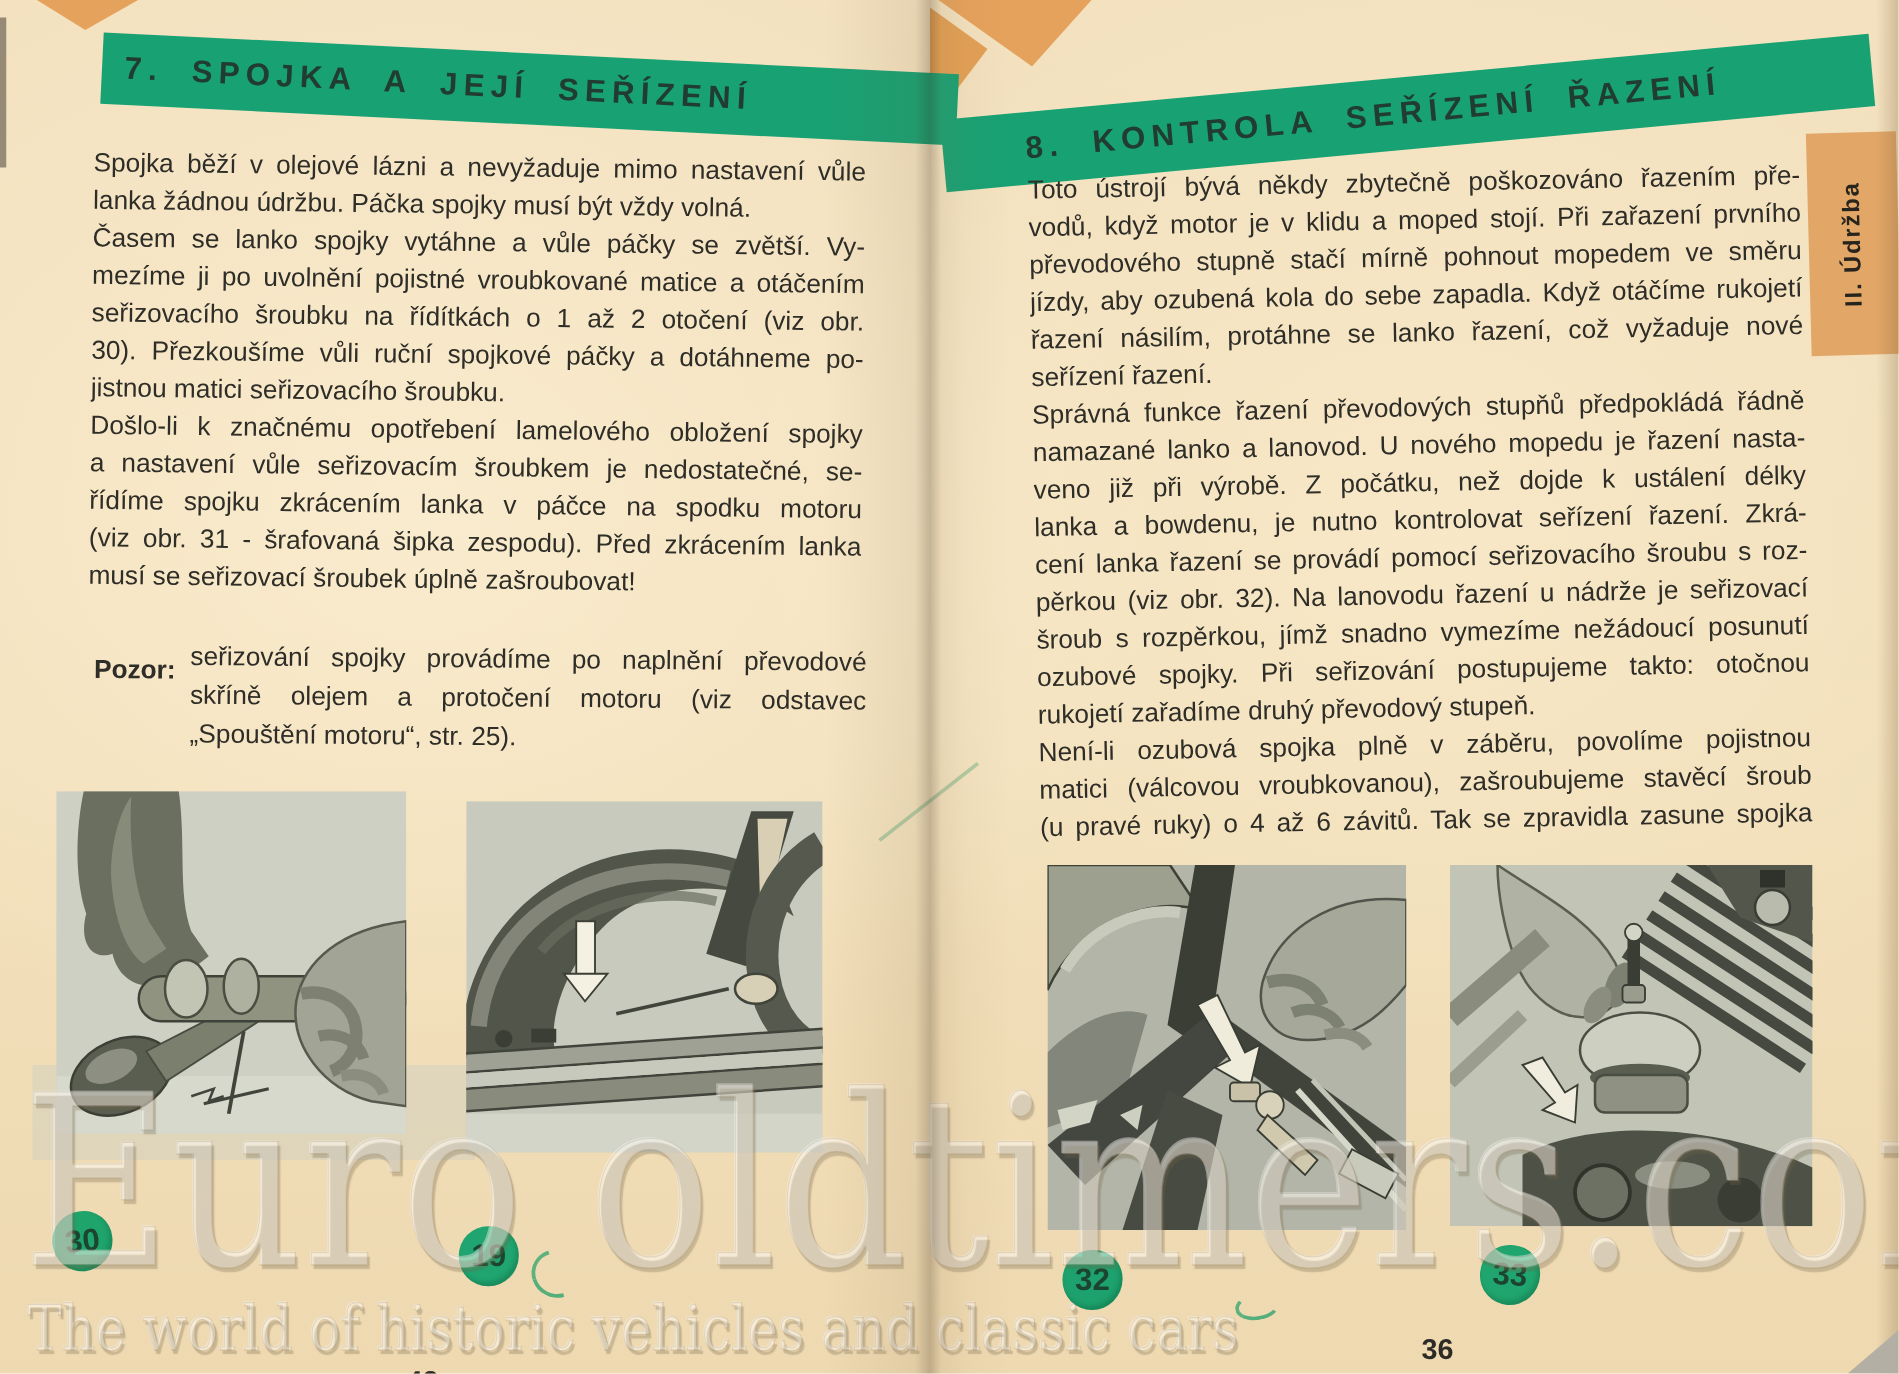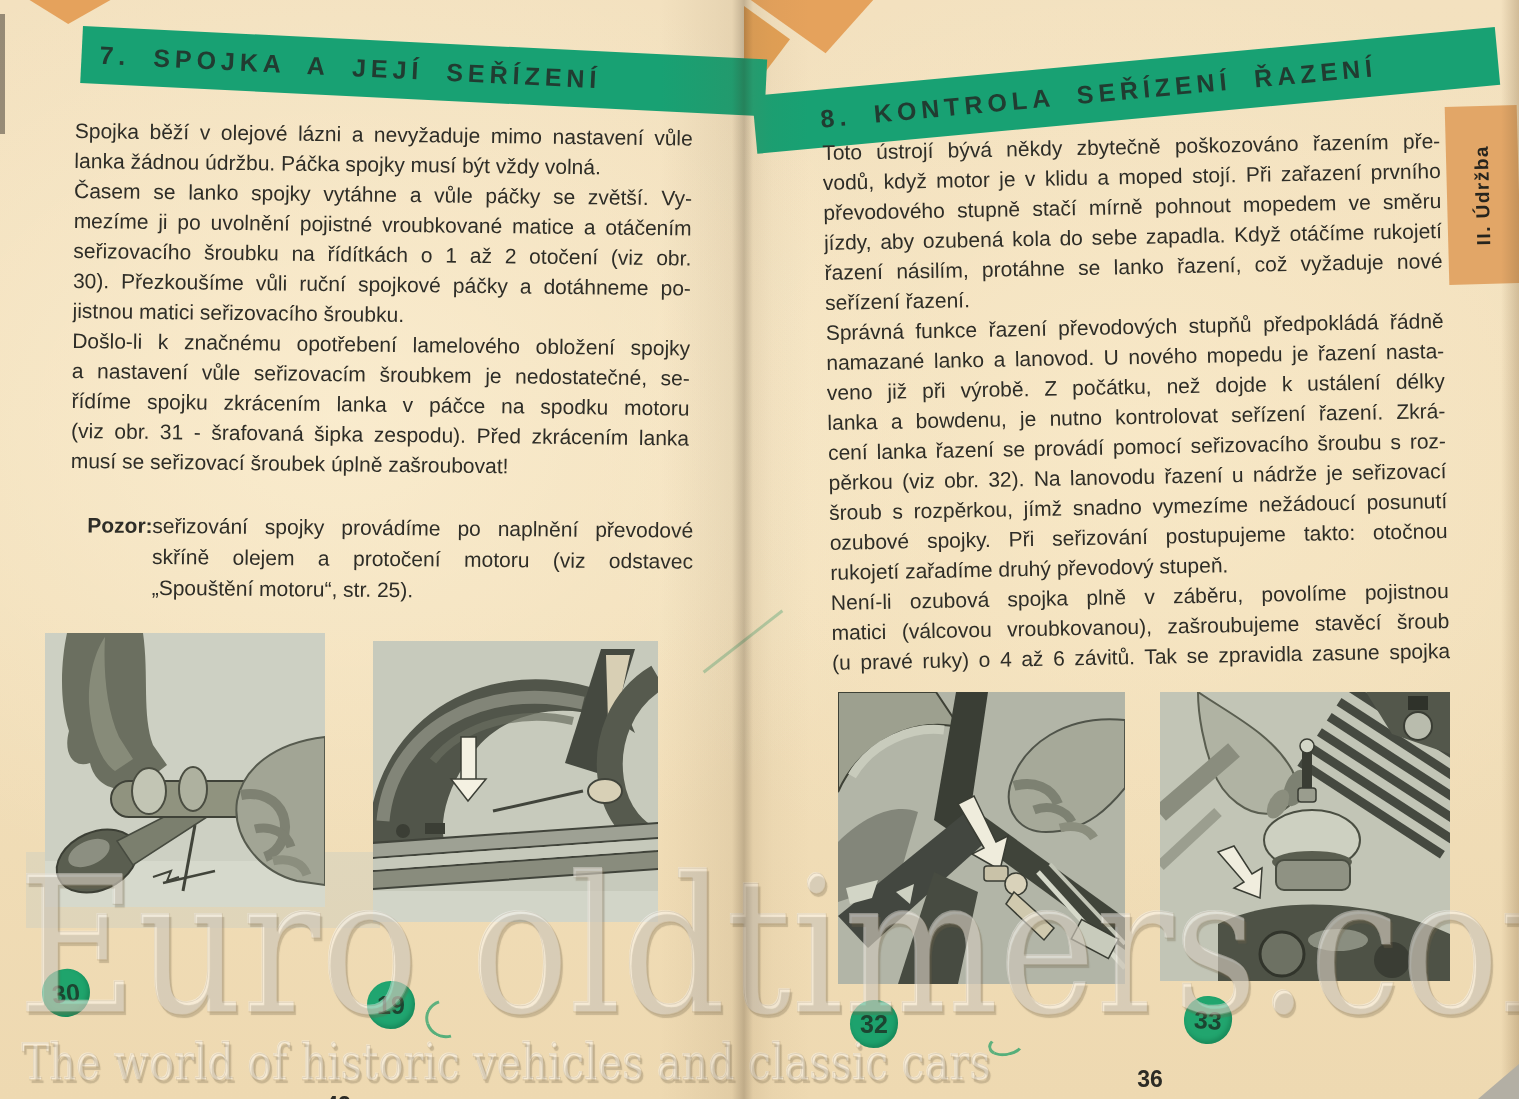--- a/index.html
+++ b/index.html
@@ -32,21 +32,21 @@
     writing-mode:vertical-rl;transform:rotate(180deg);
     font-size:19px;font-weight:bold;color:#26241d;letter-spacing:1.5px;white-space:nowrap;
   }
   
   .bodytext{position:absolute;width:618px;color:#2e2d27;font-size:21px;}
   #body-left{left:75px;top:116px;transform:rotate(0.7deg);transform-origin:left top;}
   #body-right{left:822px;top:138px;transform:rotate(-1.1deg);transform-origin:left top;}
   .line{height:30px;line-height:30px;text-align:justify;text-align-last:justify;overflow:hidden;white-space:nowrap0;}
   .line.flush{text-align-last:left;}
   #note-block{position:absolute;left:75px;top:512px;width:618px;color:#2e2d27;font-size:21px;transform:rotate(0.5deg);}
-  #note-label{position:absolute;left:0;top:0;font-weight:bold;line-height:31px;margin-left:12px;}
+  #note-label{position:absolute;left:0;top:11px;font-weight:bold;line-height:31px;}
   #note-lines{margin-left:77px;}
   #note-lines .line{height:31px;line-height:31px;}
   
   .photo{position:absolute;}
   .photo svg{display:block;}
   #wash-left{position:absolute;left:26px;top:852px;width:354px;height:76px;background:rgba(203,207,194,0.45);}
   
   .badge{
     position:absolute;width:48px;height:48px;border-radius:50% 48% 52% 50%;
     display:flex;align-items:center;justify-content:center;

